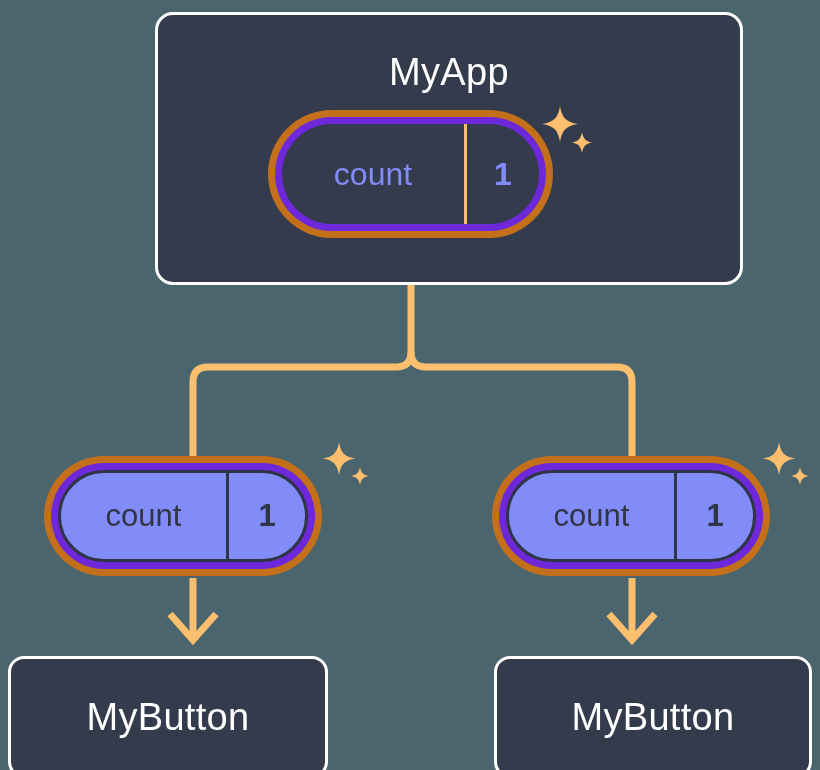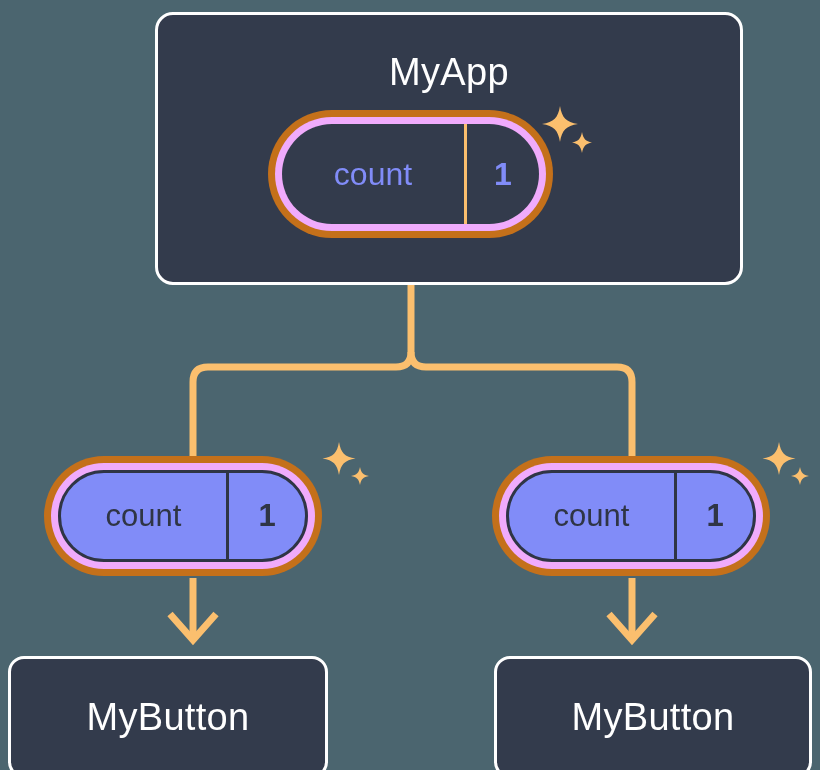--- a/index.html
+++ b/index.html
@@ -51,21 +51,21 @@
     position:absolute;
     box-sizing:border-box;
     background:#c4701a;            
     border-radius:999px;
     padding:7px;
     filter:none;
   }
   .pill-inner{
     box-sizing:border-box;
     width:100%;height:100%;
-    background:#f0abfc;            
+    background:#6d28d9;            
     border-radius:999px;
     padding:7px;
   }
   .pill-face{
     box-sizing:border-box;
     width:100%;height:100%;
     border-radius:999px;
     display:flex;
     align-items:stretch;
     overflow:hidden;

